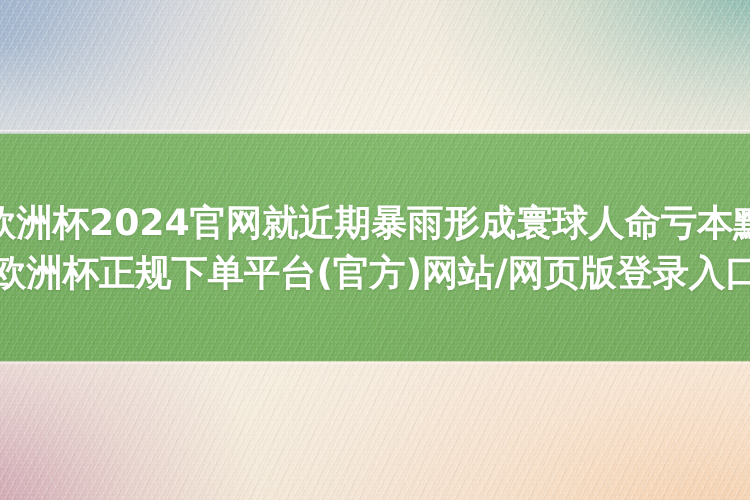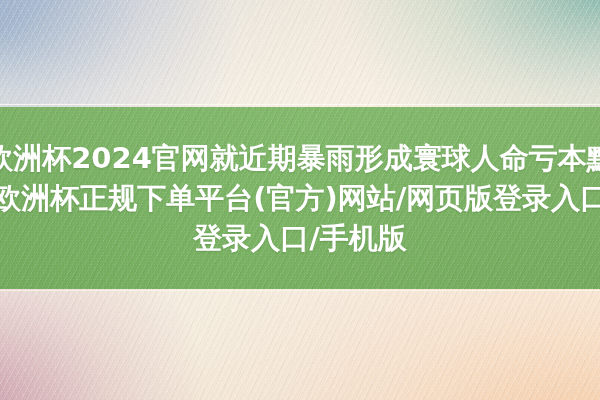--- a/index.html
+++ b/index.html
@@ -197,16 +197,15 @@
 
   <div class="banner">
     <div class="banner-tex"></div>
     <div class="banner-tex2"></div>
     <div class="banner-grain"></div>
   </div>
 
   <div class="headline">
     <span class="hl-line">欧洲杯2024官网就近期暴雨形成寰球人命亏本默</span>
     <span class="hl-line">况-欧洲杯正规下单平台(官方)网站/网页版登录入口/手</span>
-    <span class="hl-line">登录入口/手机版</span>
   </div>
 
 </div>
 
 </body></html>

